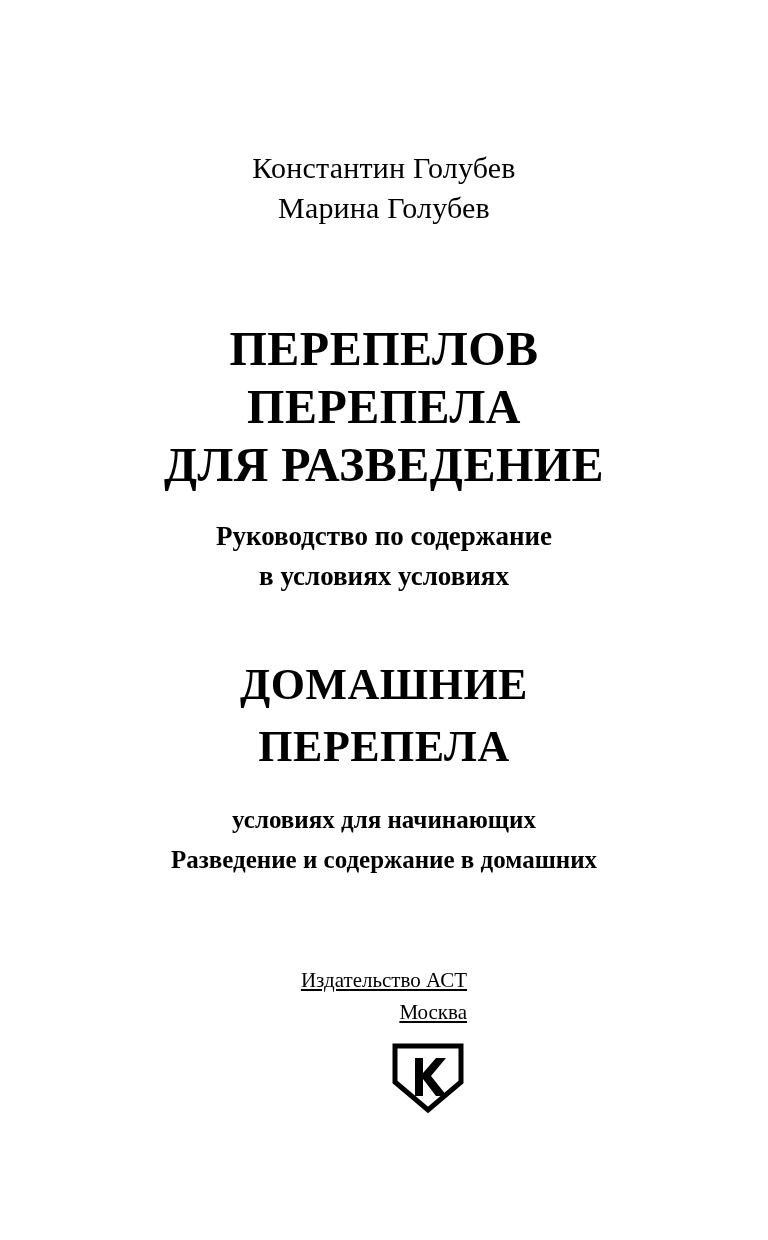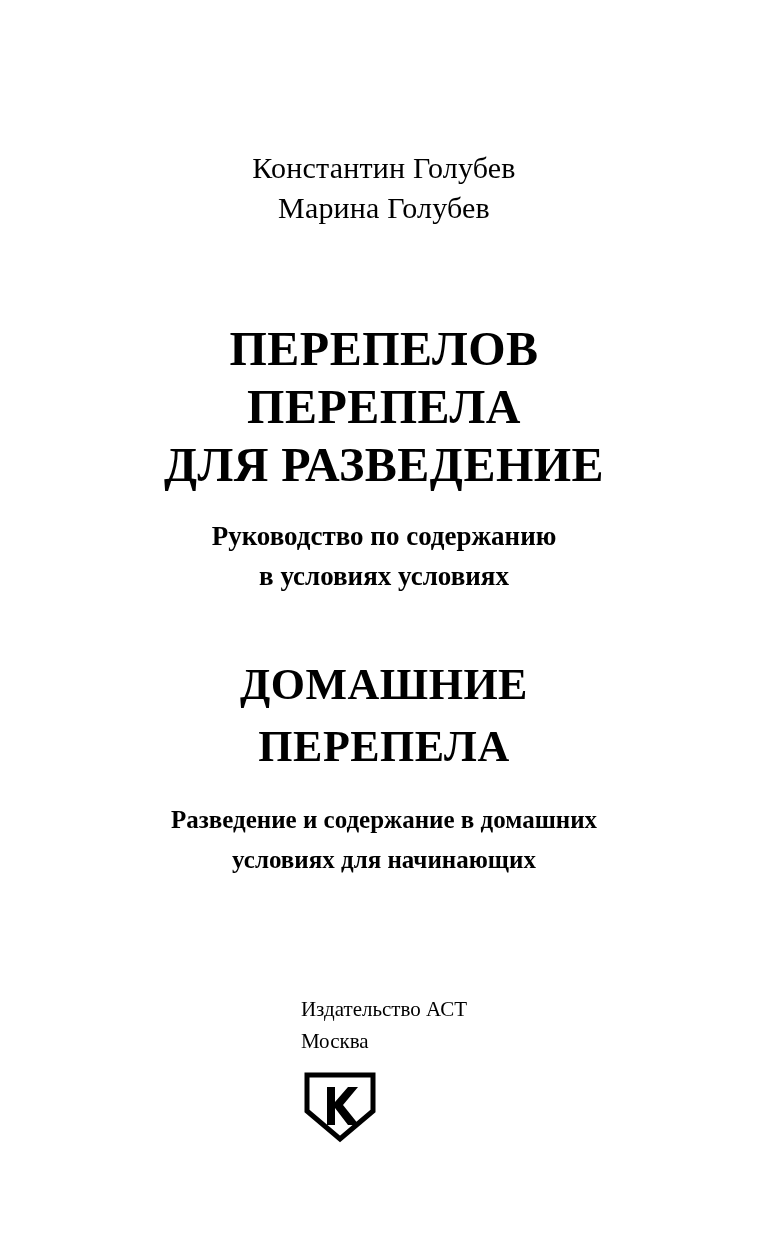--- a/index.html
+++ b/index.html
@@ -62,22 +62,23 @@
     letter-spacing: 0.5px;
   }
   .subtitle-2 {
     margin-top: 22px;
     text-align: center;
     font-weight: bold;
     font-size: 25px;
     line-height: 40px;
   }
   .publisher {
-    margin-top: 113px;
-    text-align: left;
+    margin-top: 84px;
+    text-align: right;
+    text-decoration: underline;
   }
   .publisher-line {
     font-size: 21px;
     line-height: 32px;
   }
   .logo {
     margin-top: 14px;
     width: 78px;
     height: 72px;
   }
@@ -92,32 +93,32 @@
     <div class="author-line">Марина Голубев</div>
   </div>
 
   <div class="title-block-1">
     <div class="main-title">ПЕРЕПЕЛОВ</div>
     <div class="main-title">ПЕРЕПЕЛА</div>
     <div class="main-title">ДЛЯ РАЗВЕДЕНИЕ</div>
   </div>
 
   <div class="subtitle-1">
-    <div>Руководство по содержанию</div>
+    <div>Руководство по содержание</div>
     <div>в условиях условиях</div>
   </div>
 
   <div class="title-block-2">
     <div class="second-title">ДОМАШНИЕ</div>
     <div class="second-title">ПЕРЕПЕЛА</div>
   </div>
 
   <div class="subtitle-2">
+    <div>условиях для начинающих</div>
     <div>Разведение и содержание в домашних</div>
-    <div>условиях для начинающих</div>
   </div>
 
   <div class="publisher">
     <div class="publisher-line">Издательство АСТ</div>
     <div class="publisher-line">Москва</div>
     <svg class="logo" viewBox="0 0 78 72" aria-hidden="true">
       <path d="M6 4 H72 V40 L39 68 L6 40 Z" fill="none" stroke="#000000" stroke-width="5"></path>
       <path d="M26 16 H34 V31 L47 16 H57 L42 34 L58 54 H47 L34 37 V54 H26 Z" fill="#000000"></path>
     </svg>
   </div>

